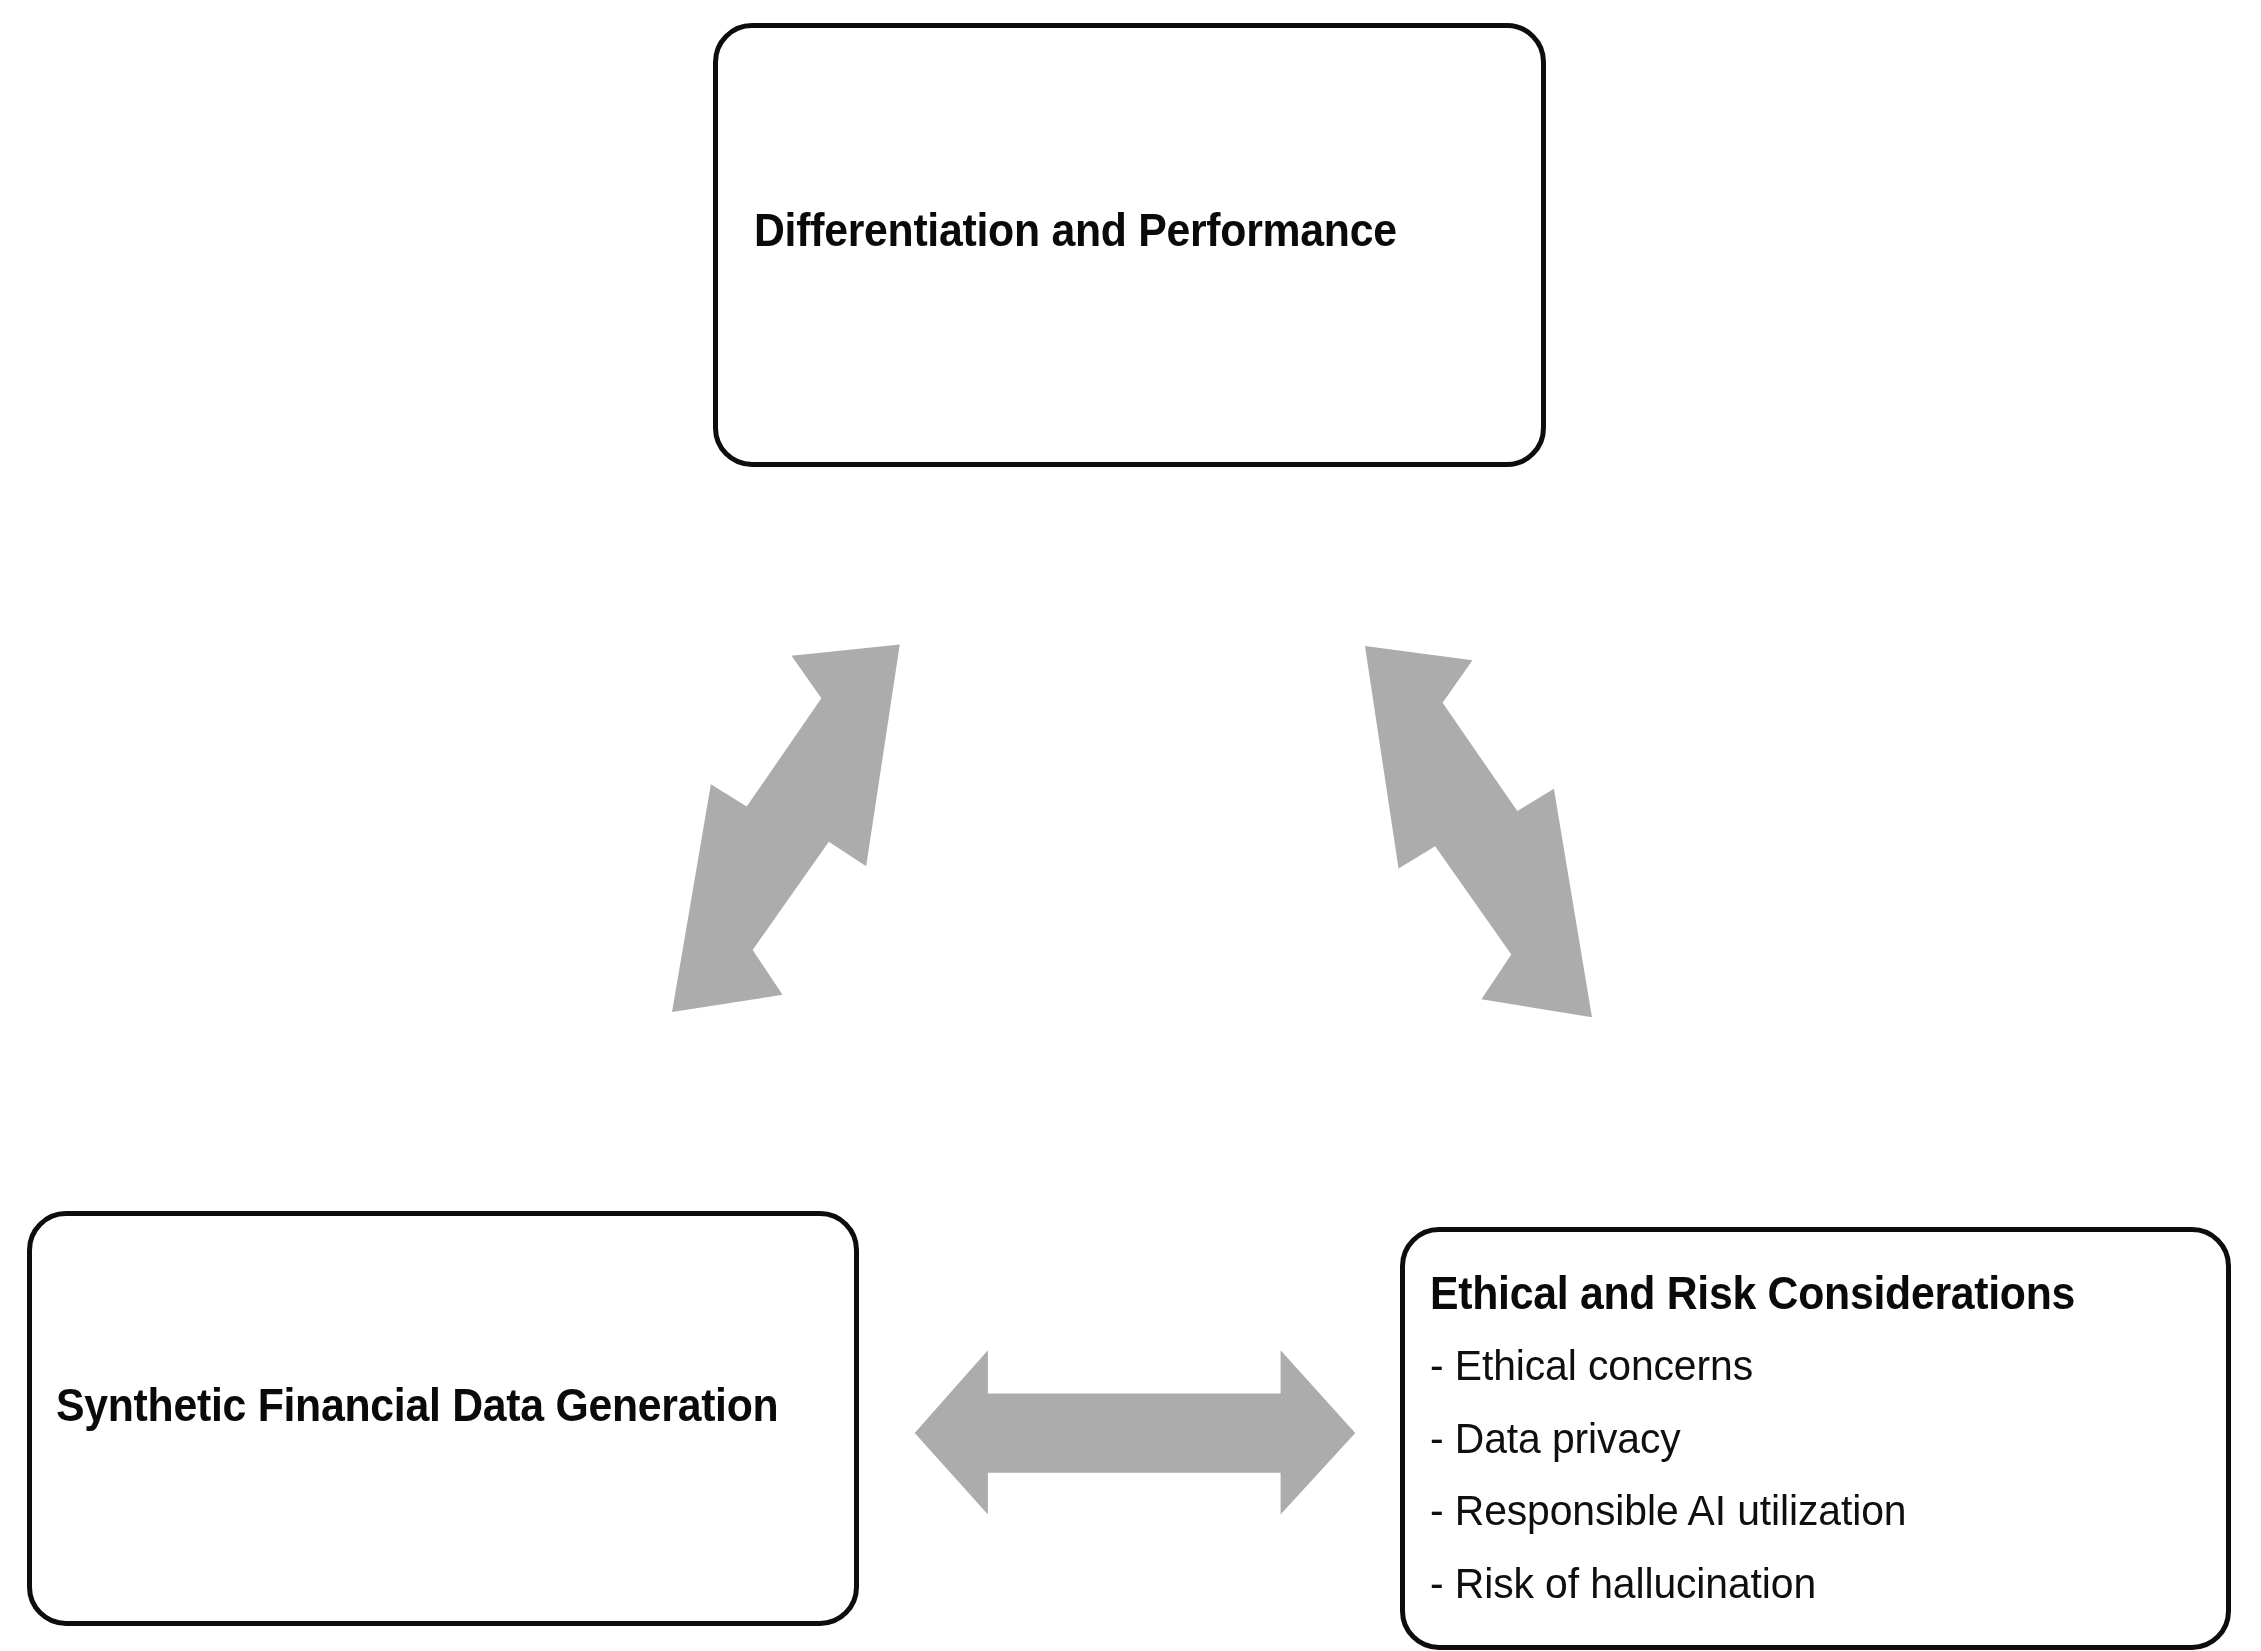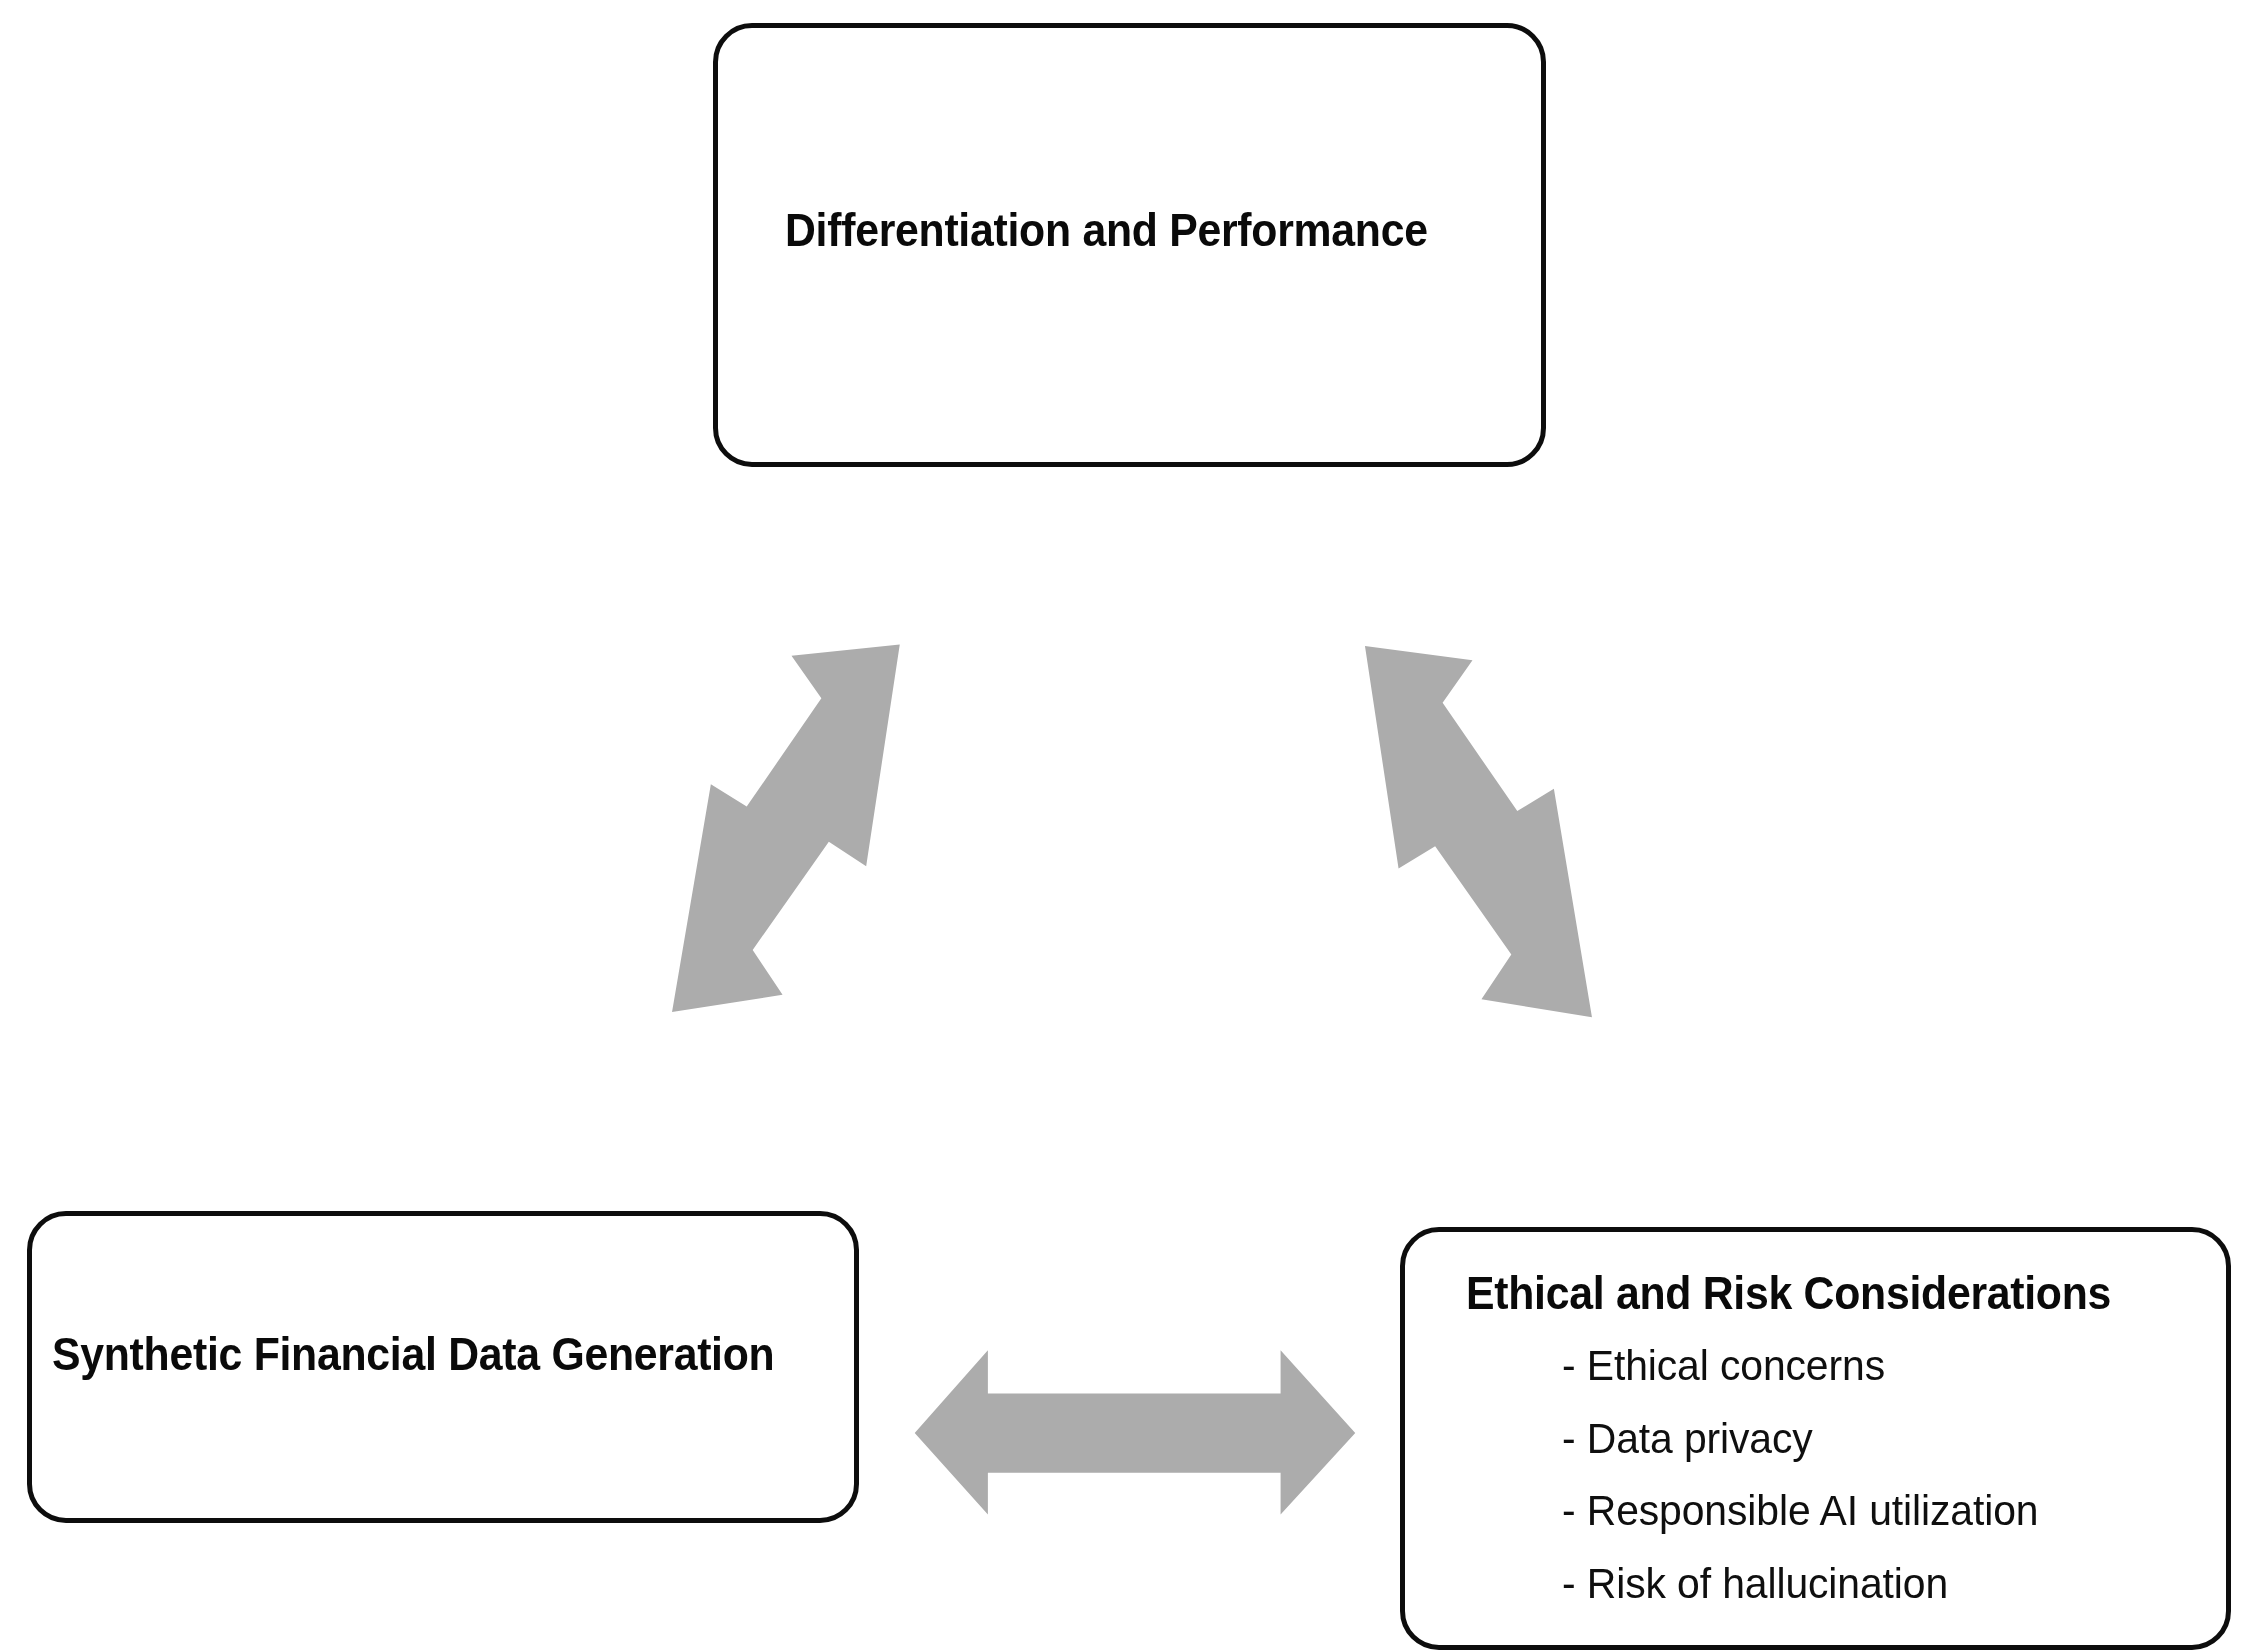--- a/index.html
+++ b/index.html
@@ -27,36 +27,35 @@
   
   .concept-box {
     position: absolute;
     box-sizing: border-box;
     background: #ffffff;
     border: 5.2px solid #0d0d0d;
     border-radius: 39px;
     display: flex;
     flex-direction: column;
     justify-content: center;
-    align-items: center;
   }
 
   .box-top {
     left: 713px;
     top: 23px;
     width: 833px;
     height: 444px;
     padding: 0 34px 0 36px;
   }
 
   .box-bottom-left {
     left: 27px;
     top: 1211px;
     width: 832px;
-    height: 312px;
+    height: 415px;
     padding: 0 30px 0 24px;
   }
 
   .box-bottom-right {
     left: 1400px;
     top: 1211px;
     width: 831px;
     height: 423px;
     padding: 0 30px 0 25.4px;
     margin-top: 16px;

